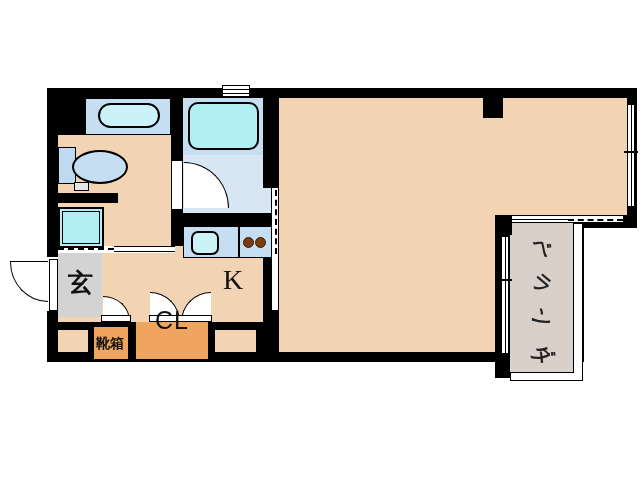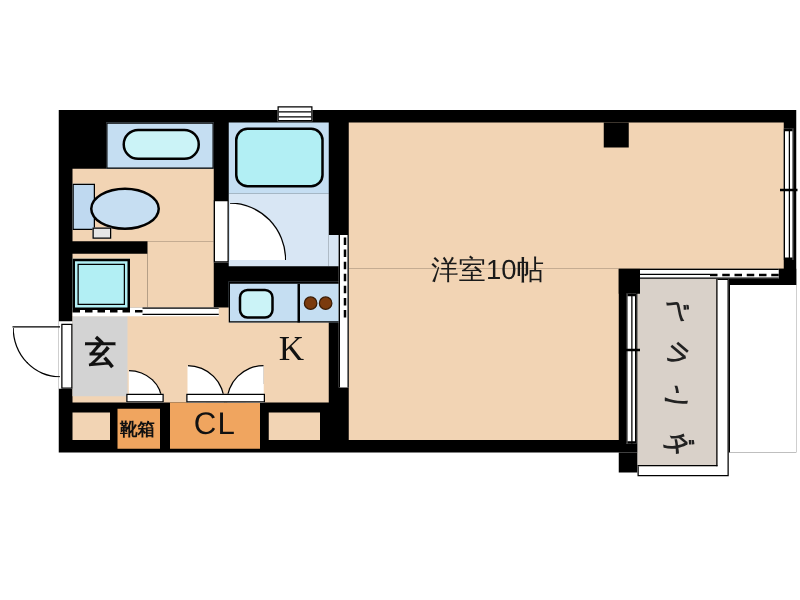--- a/index.html
+++ b/index.html
@@ -126,19 +126,18 @@
   <div class="abs leaf" style="left:171px;top:160px;width:12px;height:50px;"></div>
   <div class="abs arc-ne" style="left:184px;top:162px;width:45px;height:46px;"></div>
 
   <div class="abs arc-ne" style="left:103px;top:296px;width:27px;height:25px;"></div>
   <div class="abs leaf" style="left:101px;top:315px;width:30px;height:7px;"></div>
 
   <div class="abs arc-ne" style="left:150px;top:292px;width:30px;height:30px;"></div>
   <div class="abs arc-nw" style="left:181px;top:292px;width:30px;height:30px;"></div>
   <div class="abs leaf" style="left:149px;top:315px;width:63px;height:7px;"></div>
 
-  <div class="abs lbl" style="left:300px;top:205px;width:180px;text-align:center;font-size:22px;color:#1a1a1a;">洋室10帖</div>
   <div class="abs lbl" style="left:223px;top:266px;font-size:28px;font-family:'Liberation Serif','DejaVu Serif',serif;">K</div>
   <div class="abs lbl" style="left:68px;top:270px;font-size:25px;font-weight:bold;">玄</div>
   <div class="abs lbl" style="left:96px;top:336px;font-size:14px;font-weight:bold;">靴箱</div>
-  <div class="abs lbl" style="left:155px;top:327px;font-size:25px;letter-spacing:1px;">CL</div>
+  <div class="abs lbl" style="left:155px;top:308px;font-size:25px;letter-spacing:1px;">CL</div>
 
 </div>
 
 </body></html>

